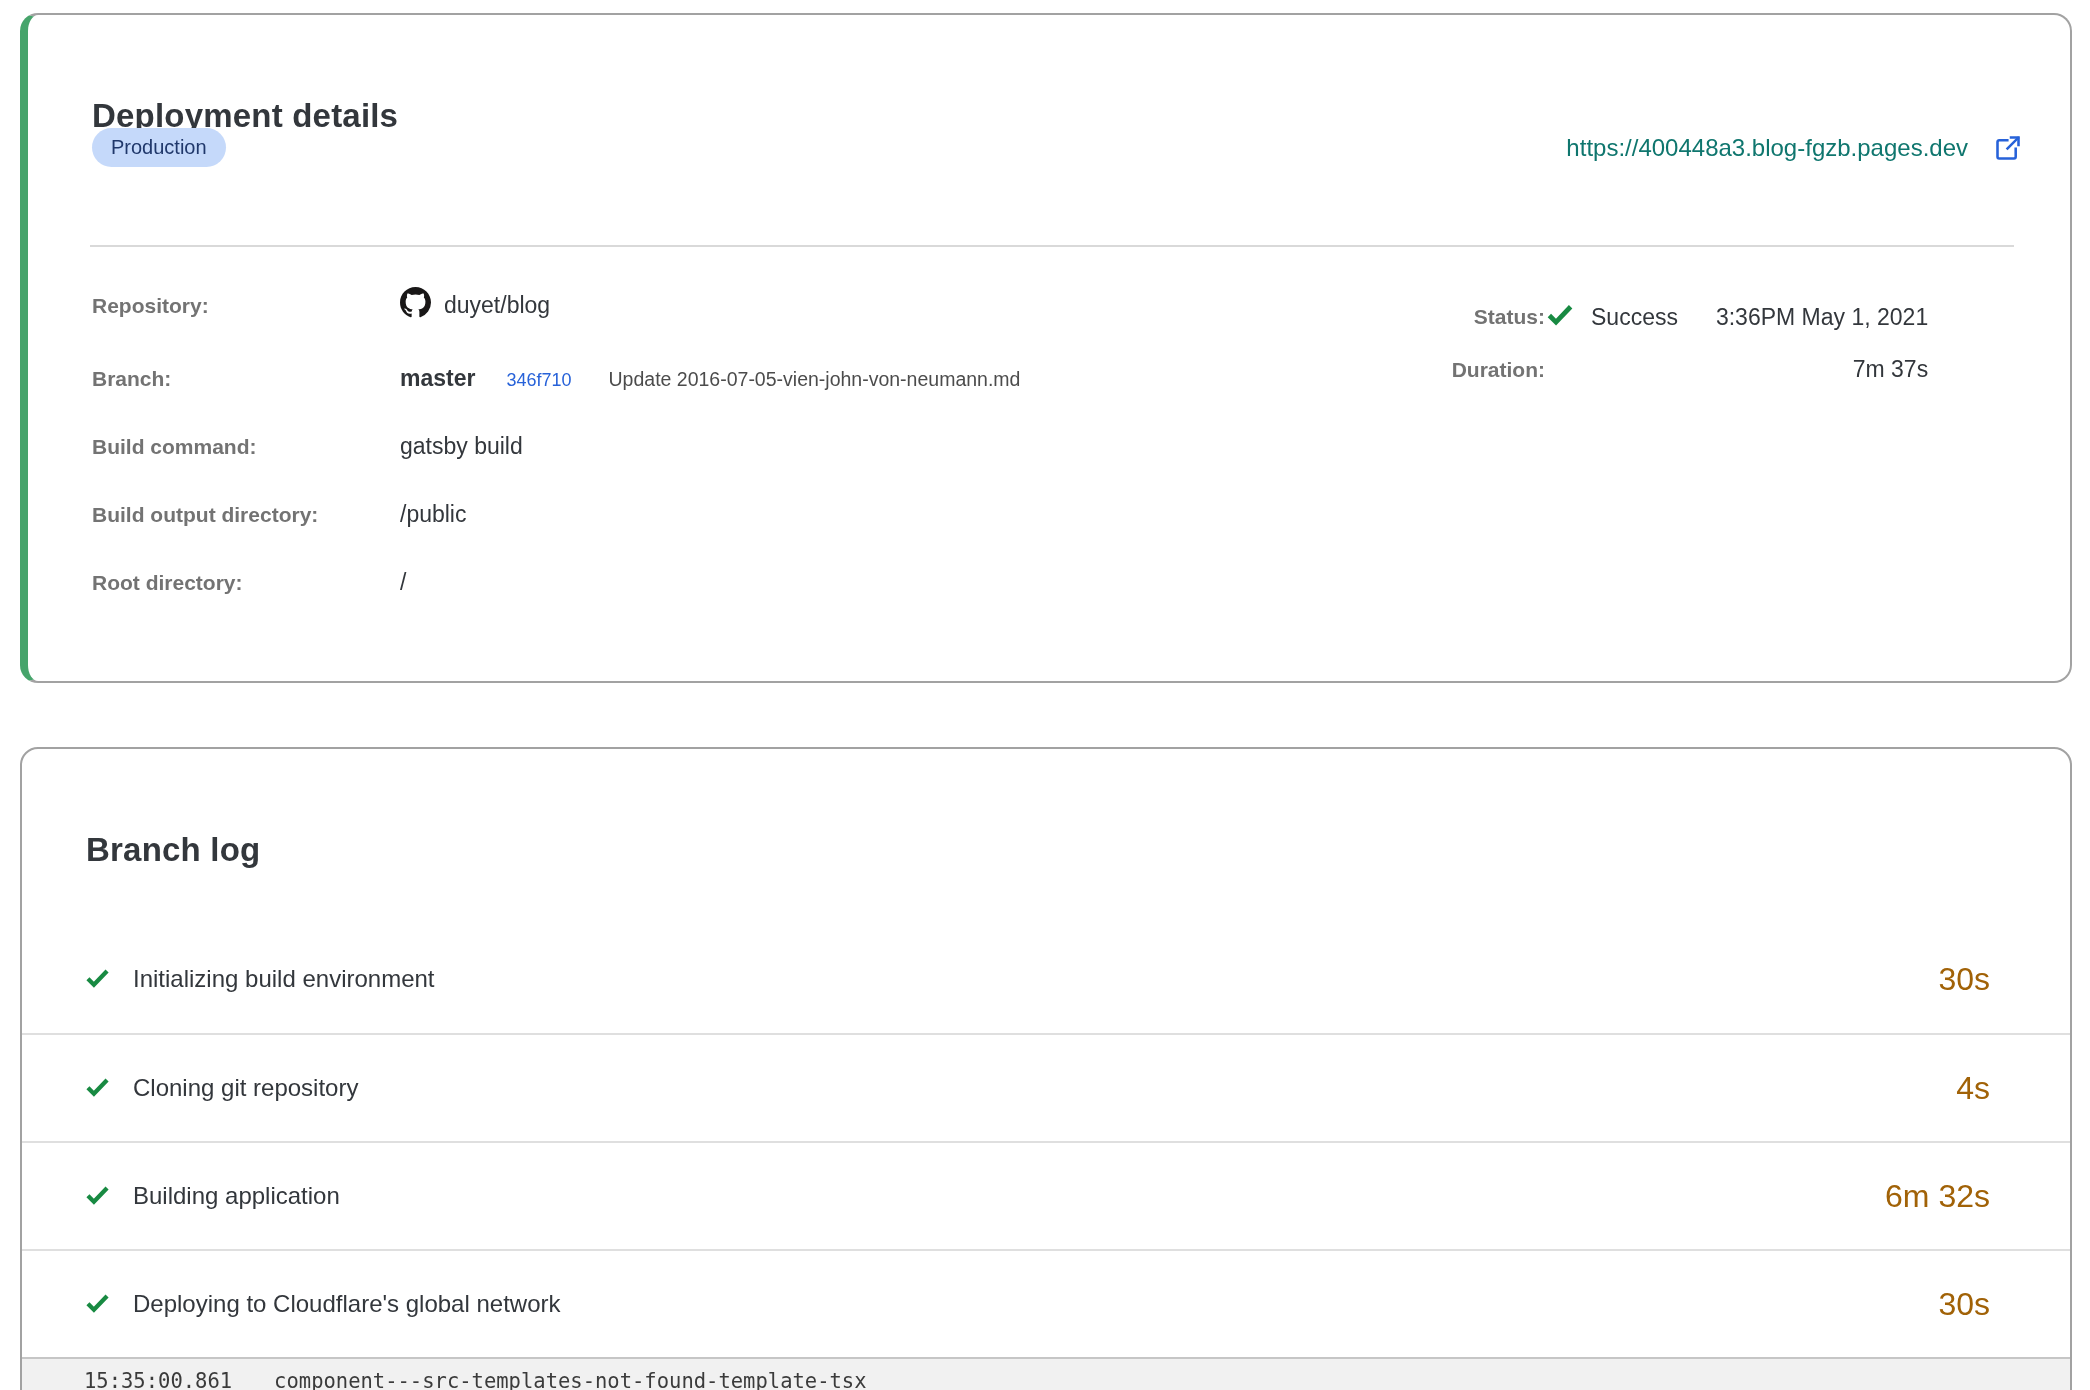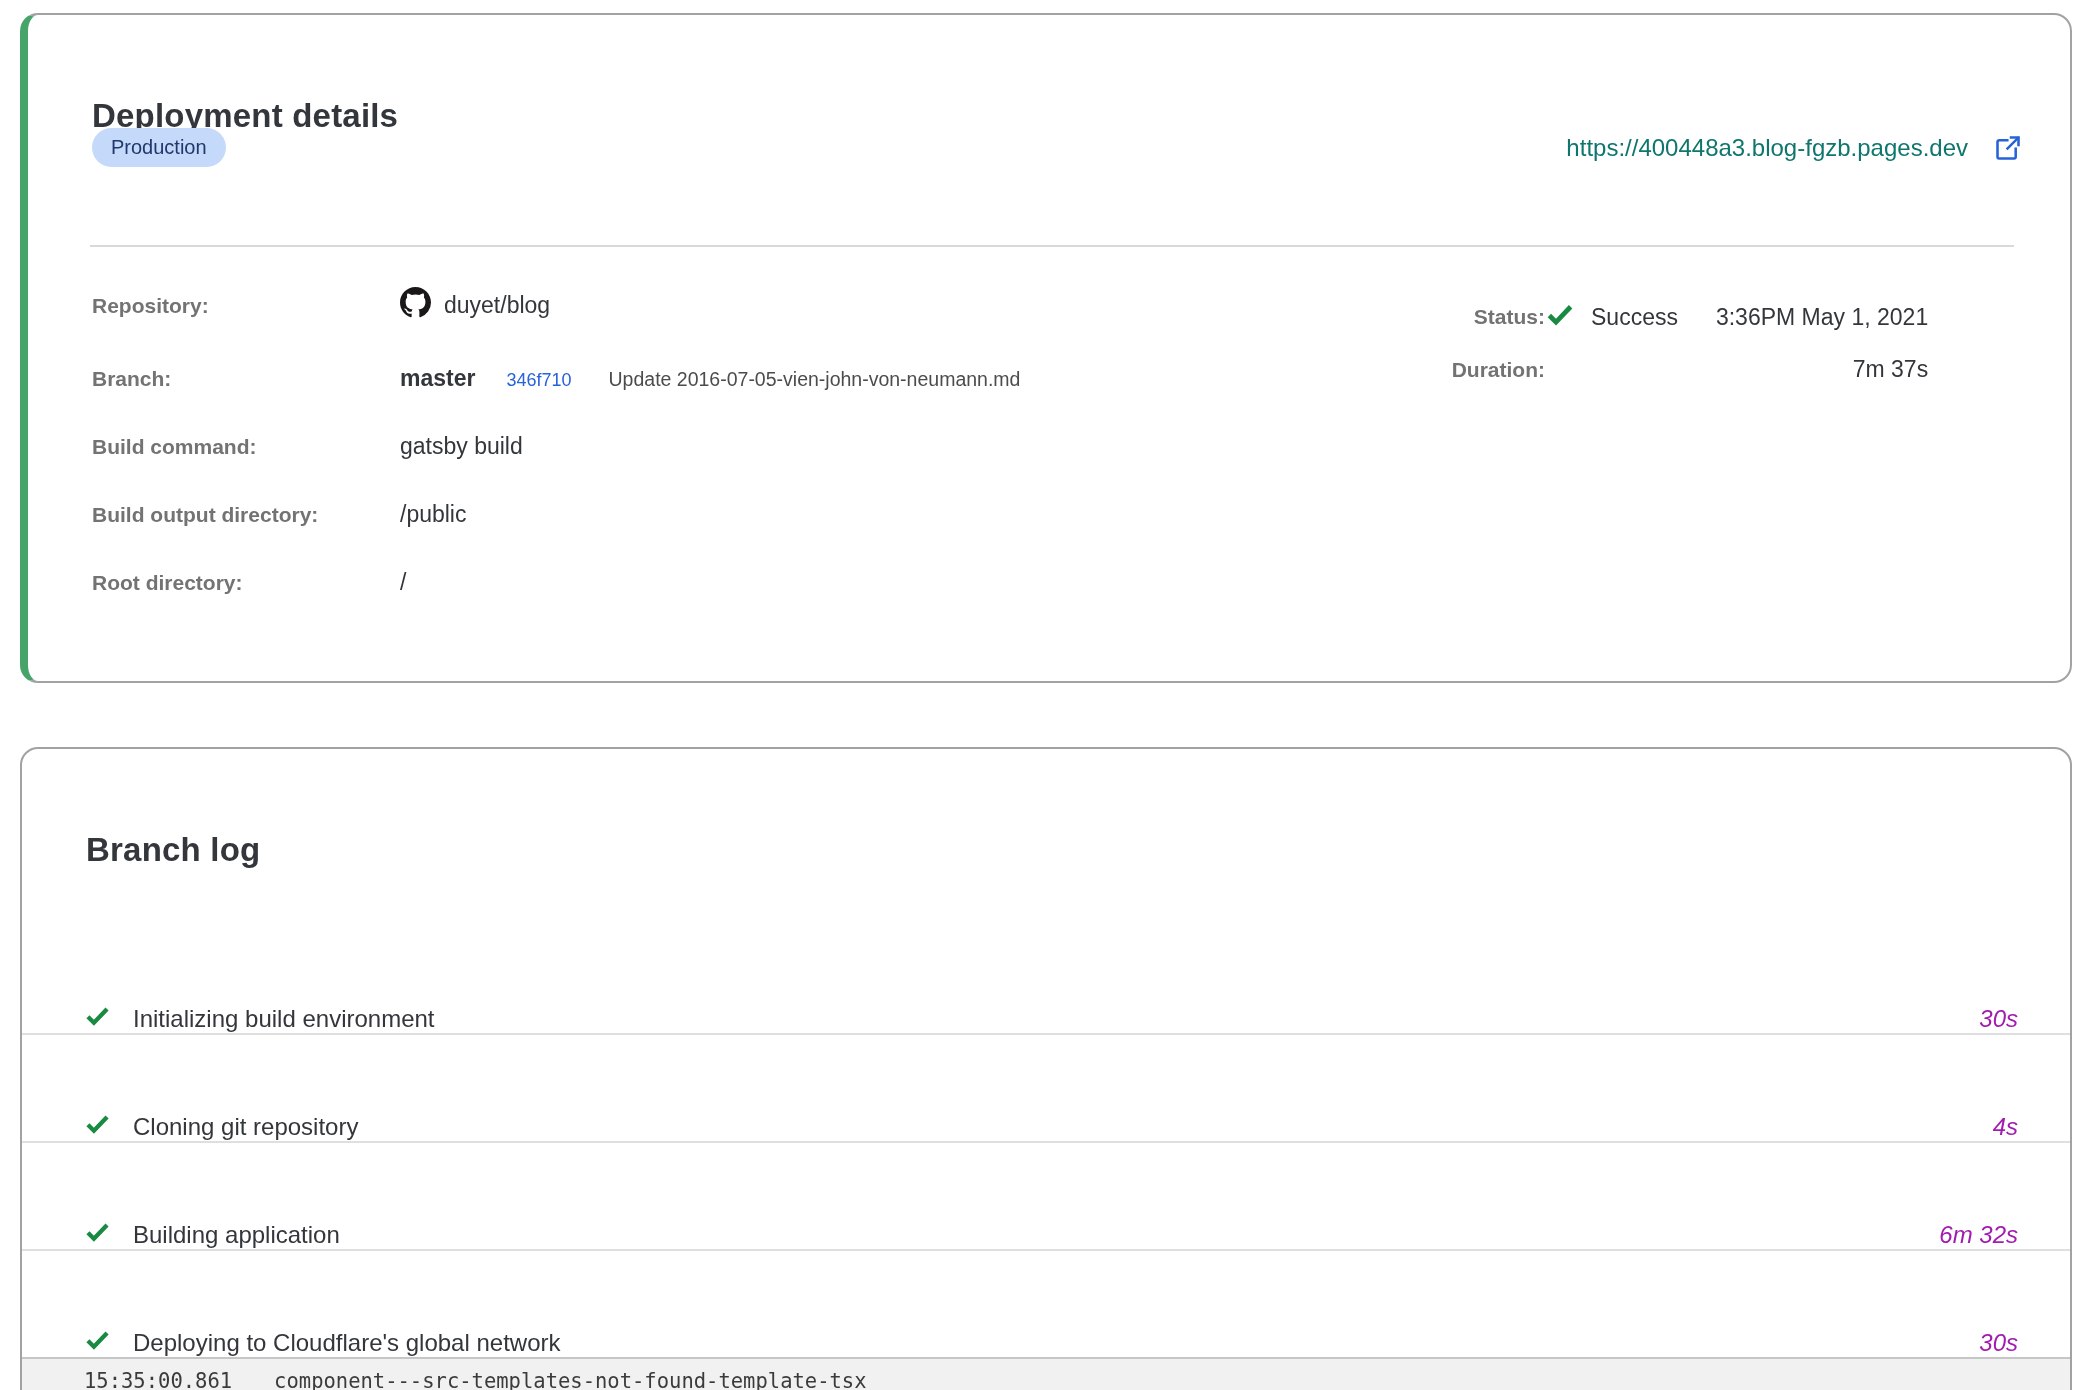--- a/index.html
+++ b/index.html
@@ -63,27 +63,27 @@
   .status-value{display:flex;align-items:center;}
   .status-value .check{margin-right:16px;}
   .status-time{margin-left:38px;}
   
   #buildlog-card{
     left:20px;top:747px;width:2052px;height:720px;
   }
   .steps-wrap{position:absolute;top:176px;left:0;right:0;}
   .step-row{
     box-sizing:border-box;height:108px;
-    display:flex;align-items:flex-end;
-    padding:0 52px 0 62px;
+    display:flex;align-items:center;
+    padding:0 80px 0 62px;
     cursor:pointer;
   }
   .step-row + .step-row{border-top:2px solid #dfdfdf;}
   .step-label{font-size:24px;color:#33373c;margin-left:22px;}
-  .step-duration{margin-left:auto;font-size:24px;color:#a21caf;font-style:italic;}
+  .step-duration{margin-left:auto;font-size:32px;color:#a16207;}
   .log-region{
     background:#f1f1f1;border-top:2px solid #c6c6c6;
     padding:8px 0 60px 62px;
   }
   .log-line{
     display:flex;gap:42px;
     font-family:"DejaVu Sans Mono", monospace;
     font-size:20.5px;color:#3b3b3b;line-height:28px;
   }
   .check{display:block;flex:none;}

